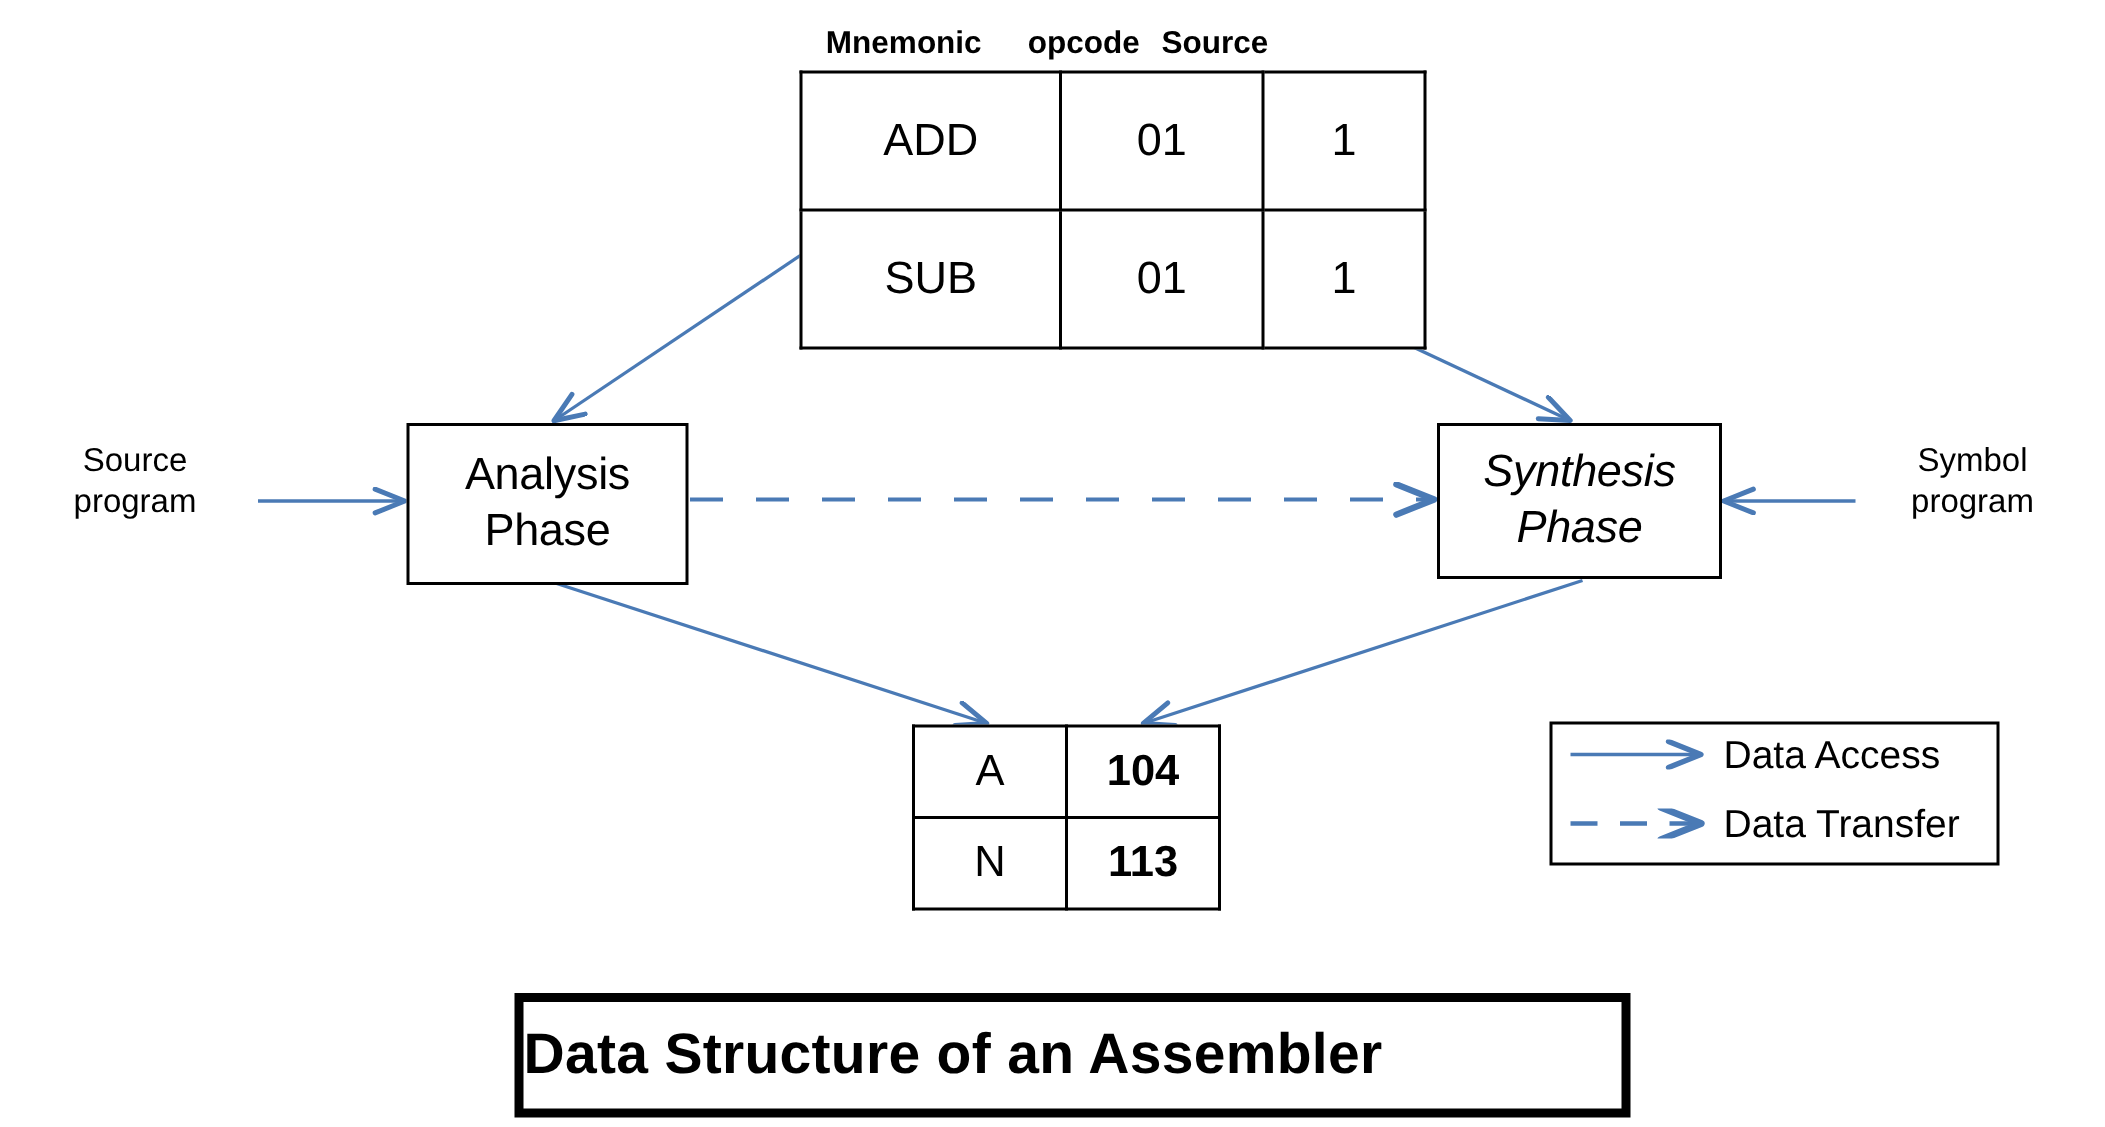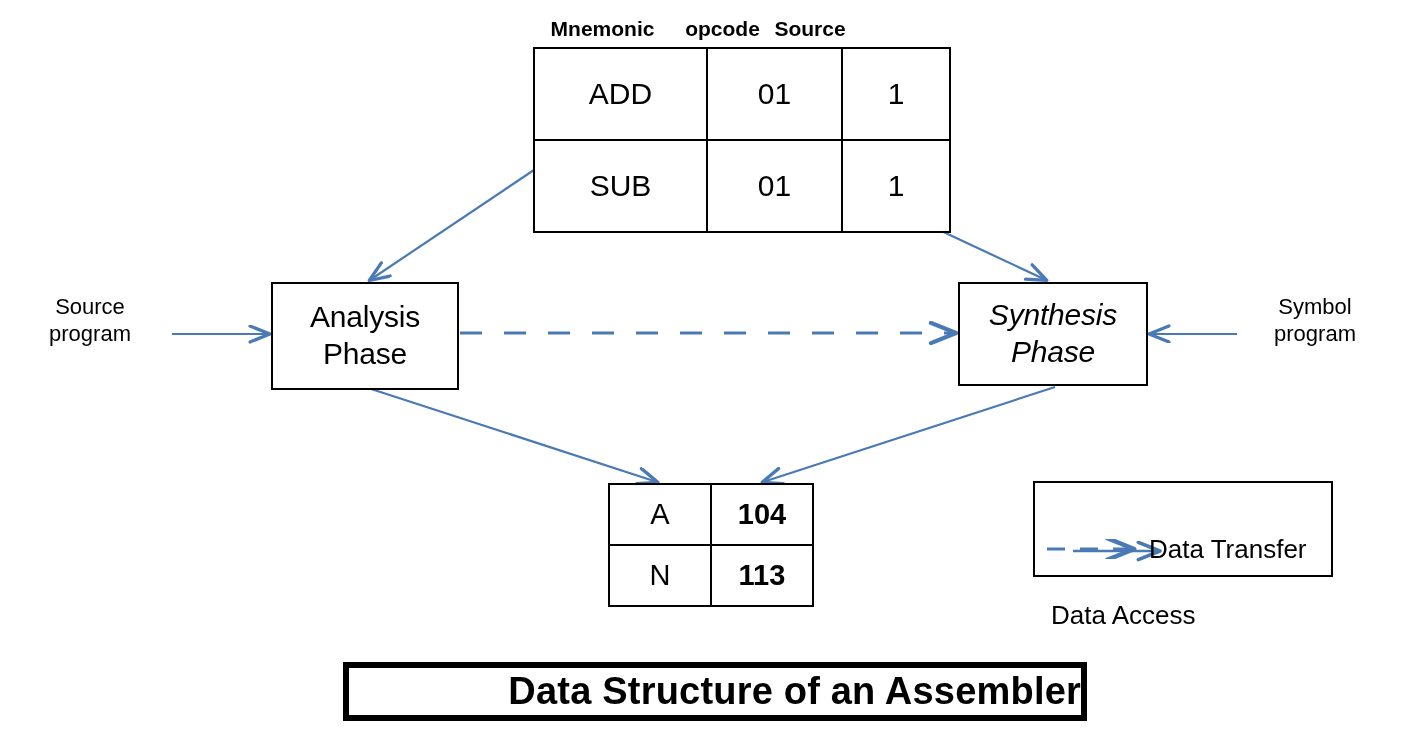--- a/index.html
+++ b/index.html
@@ -136,46 +136,46 @@
     background: #ffffff;
     box-sizing: border-box;
   }
   .legend-row {
     position: absolute;
     left: 10px;
     height: 40px;
     display: flex;
     align-items: center;
   }
-  .legend-row.r0 { top: 19px; flex-direction: column; }
+  .legend-row.r0 { top: 0; }
   .legend-row.r1 { top: 46px; }
   .legend-sample {
     width: 98px;
     height: 20px;
     flex: 0 0 98px;
   }
   .legend-text {
     font-size: 26px;
     white-space: nowrap;
     margin-left: 6px;
   }
 
   
   #title-box {
     position: absolute;
     left: 343px;
     top: 662px;
     width: 744px;
-    height: 59px;
+    height: 83px;
     border: 6px solid #000000;
     background: #ffffff;
     box-sizing: border-box;
     display: flex;
     align-items: center;
-    justify-content: flex-end;
+    justify-content: flex-start;
   }
   #title-text {
     font-size: 38px;
     font-weight: bold;
     white-space: nowrap;
     letter-spacing: 0.2px;
   }
 </style>
 </head>
 <body>

